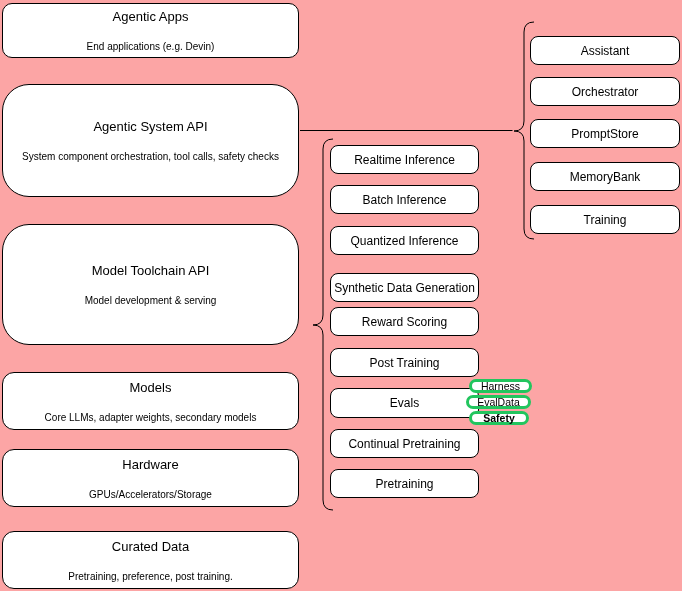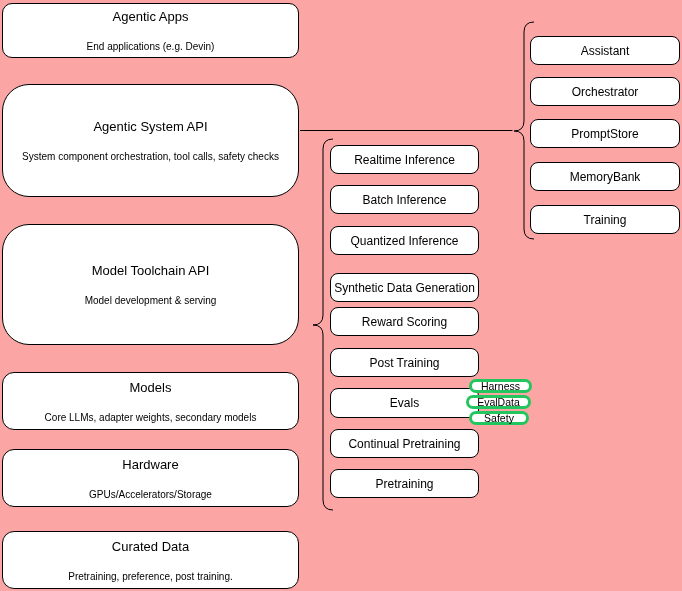--- a/index.html
+++ b/index.html
@@ -96,21 +96,21 @@
   <div class="node mbox" style="top:469px;">
     <span>Pretraining</span>
   </div>
 
   <div class="pill" style="left:469px;top:379px;width:63px;height:14px;">
     <span>Harness</span>
   </div>
   <div class="pill" style="left:466px;top:395px;width:65px;height:14px;">
     <span>EvalData</span>
   </div>
-  <div class="pill" style="left:469px;top:411px;width:60px;height:14px;">
+  <div class="pill" style="left:469px;top:411px;width:60px;height:14px;font-weight:bold;">
     <span>Safety</span>
   </div>
 
   <div class="node rbox" style="top:36px;">
     <span>Assistant</span>
   </div>
   <div class="node rbox" style="top:77px;">
     <span>Orchestrator</span>
   </div>
   <div class="node rbox" style="top:119px;">

